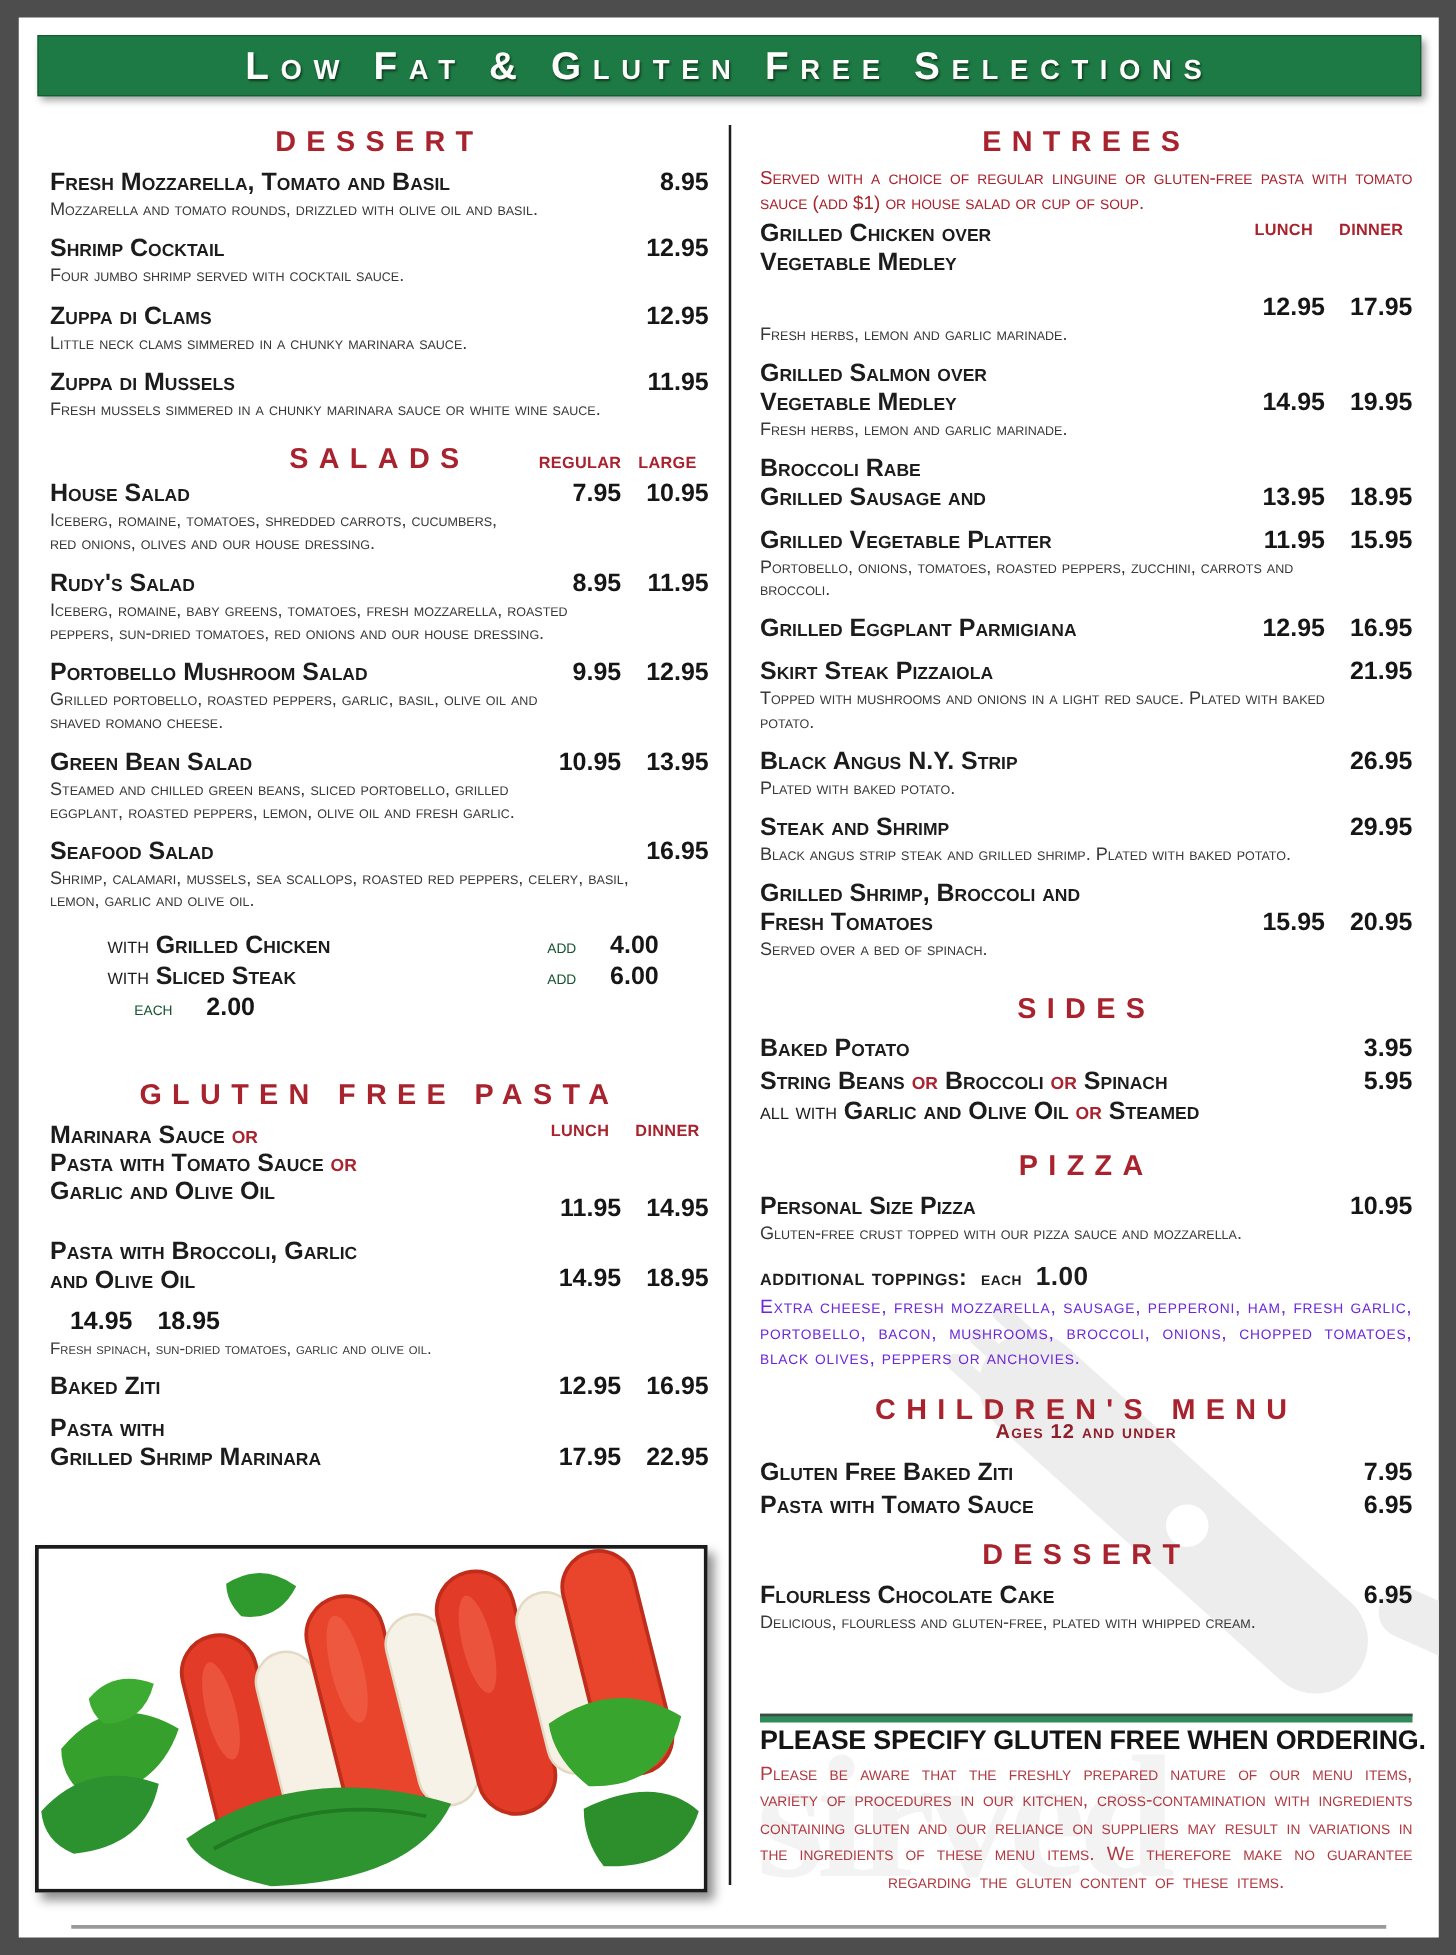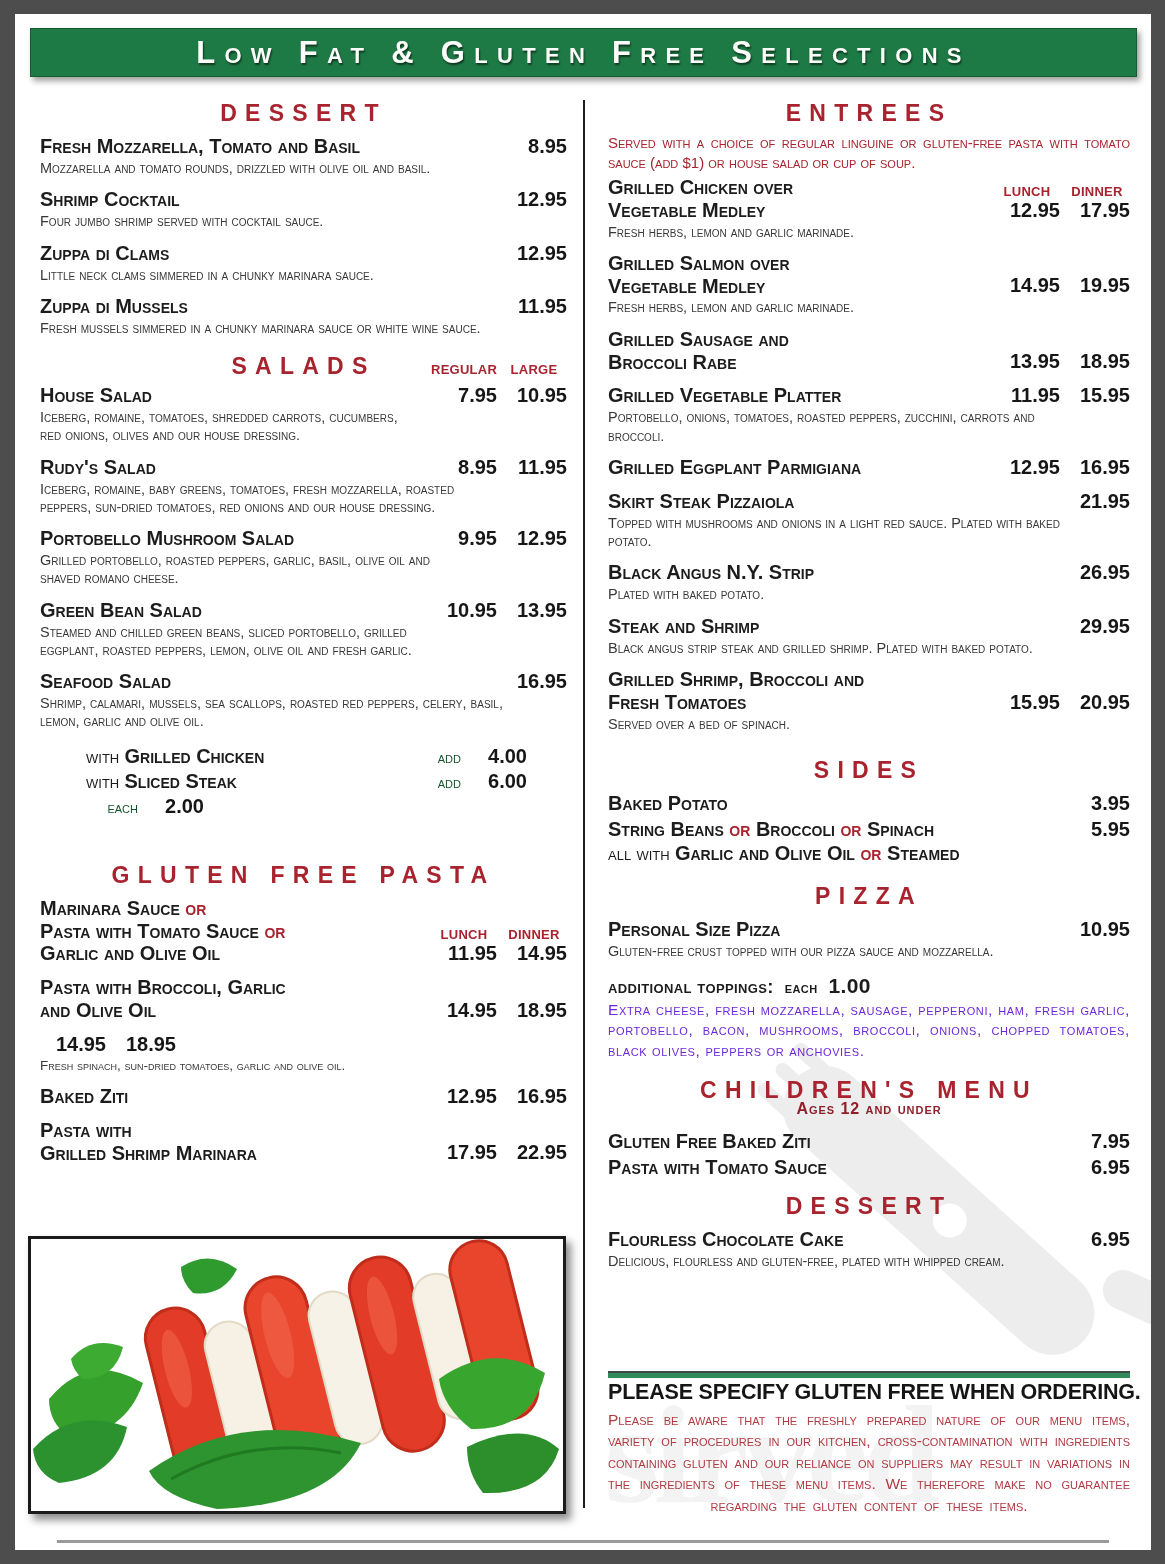--- a/index.html
+++ b/index.html
@@ -26,21 +26,21 @@
 
   .labels-abs{position:absolute; right:0; bottom:3px; display:flex; gap:4px;}
   .plabel{width:66px; text-align:center; color:#a8232e; font-weight:bold; font-size:13px; letter-spacing:.02em;}
 
   .item{margin-bottom:11px;}
   .irow{display:flex; align-items:stretch;}
   .names{flex:1 1 auto; min-width:0;}
   .iname{font-weight:bold; font-size:20px; line-height:1.14; color:#1c1c1c; font-variant:small-caps;}
   .idesc{font-size:14.5px; line-height:1.26; color:#383838; font-variant:small-caps; margin-top:1px;}
   .pcolset{display:flex; flex-direction:column; justify-content:flex-end; align-items:flex-end; flex:0 0 auto;}
-  .pcolset.with-labels{justify-content:flex-end;}
+  .pcolset.with-labels{justify-content:flex-start;gap:44px;}
   .prow{display:flex; gap:4px;}
   .pc{width:66px; text-align:right; font-weight:bold; font-size:20px; color:#161616; white-space:nowrap;}
   .pc1{width:72px; text-align:right; font-weight:bold; font-size:20px; color:#161616; white-space:nowrap;}
   .red{color:#a8232e;}
   .lt{font-weight:normal;}
   .b{font-weight:bold;}
 
   .addons{margin:14px 0 0 46px;}
   .addon-row{display:flex; align-items:baseline; margin-bottom:2px; margin-right:40px;}
   .addon-name{flex:1 1 auto; font-variant:small-caps; font-size:19px; color:#1c1c1c;}
@@ -390,22 +390,22 @@
               <span class="pc">19.95</span>
             </div>
               </div>
           </div>
           <div class="idesc">Fresh herbs, lemon and garlic marinade.</div>
         </div>
 
         <div class="item">
           <div class="irow">
             <div class="names">
+              <div class="iname indent">Broccoli Rabe</div>
               <div class="iname">Grilled Sausage and</div>
-              <div class="iname indent">Broccoli Rabe</div>
             </div>
             <div class="pcolset">
                 <div class="prow">
               <span class="pc">13.95</span>
               <span class="pc">18.95</span>
             </div>
               </div>
           </div>
         </div>
 

